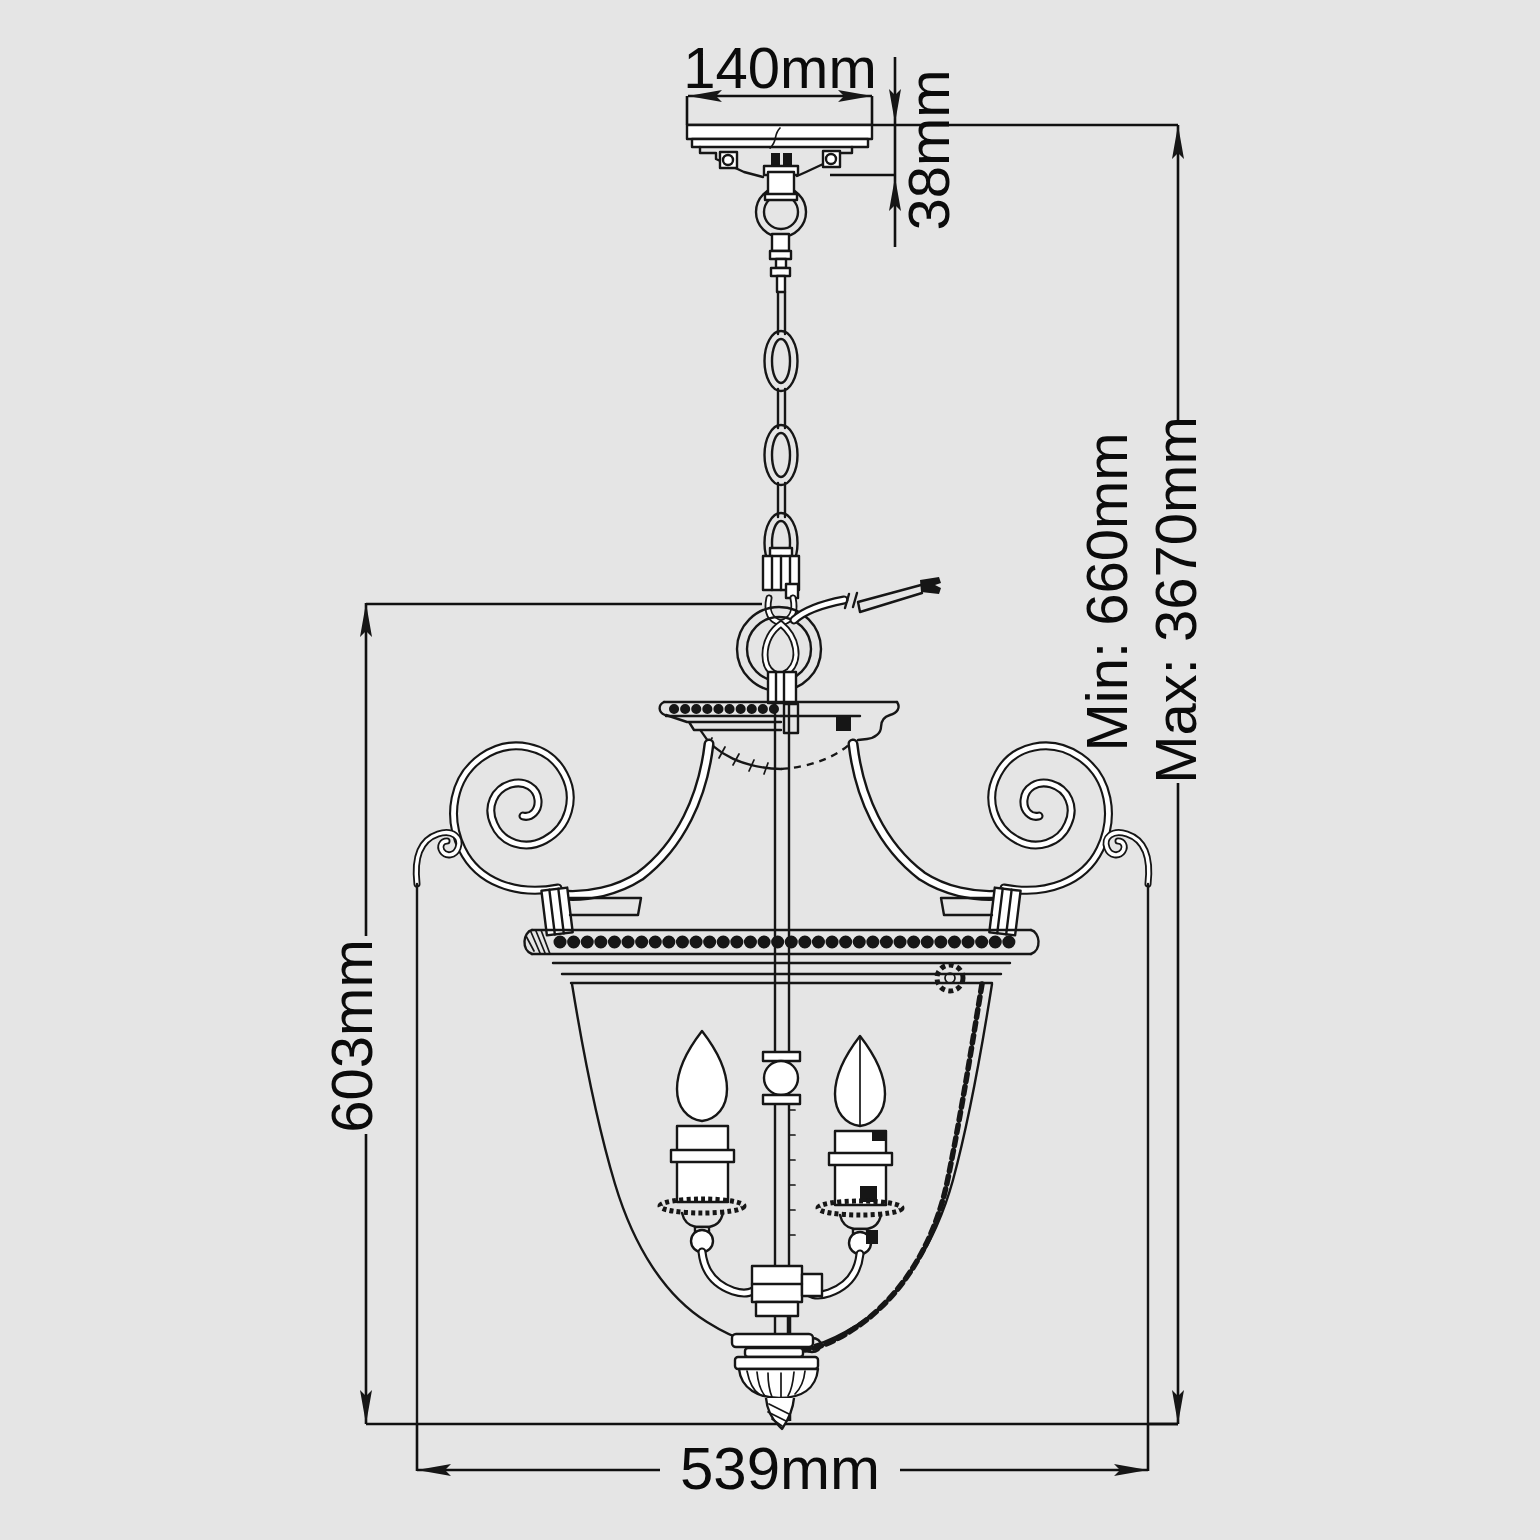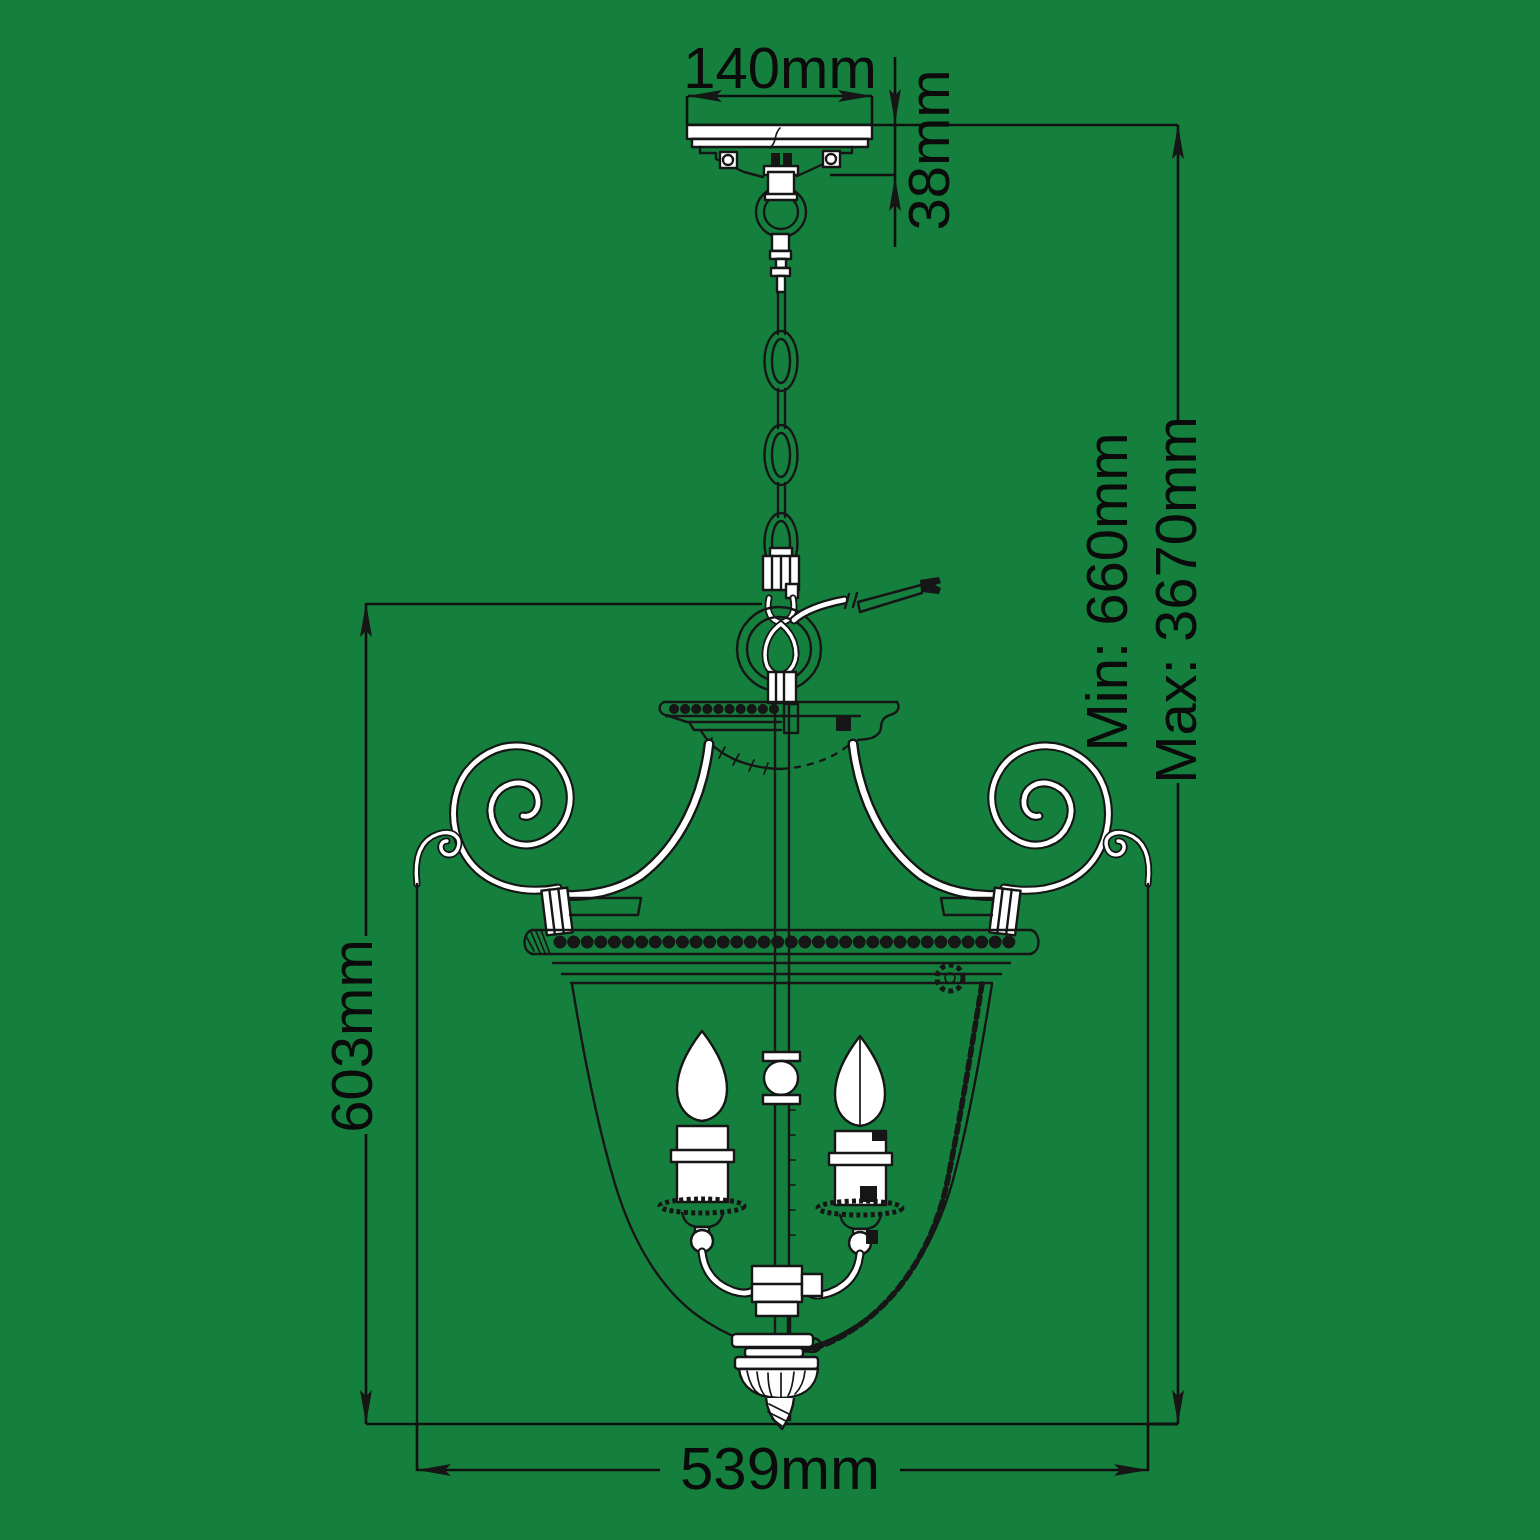--- a/index.html
+++ b/index.html
@@ -1,16 +1,16 @@
 <!DOCTYPE html>
 <html><head>
 <meta charset="utf-8">
 <style>
   html,body{margin:0;padding:0;background:#fff;}
-  .stage{position:relative;width:1540px;height:1540px;background:#15803d;overflow:hidden;}
+  .stage{position:relative;width:1540px;height:1540px;background:#e5e5e5;overflow:hidden;}
   svg{display:block;}
   
   .ln{stroke:#161616;stroke-width:2.4;fill:none;stroke-linecap:round;stroke-linejoin:round;}
   .lnthin{stroke:#161616;stroke-width:1.7;fill:none;stroke-linecap:round;}
   .wfill{fill:#ffffff;stroke:#161616;stroke-width:2.4;stroke-linejoin:round;}
   .blk{fill:#161616;stroke:none;}
   
   .dl10{stroke:#161616;stroke-width:11;fill:none;stroke-linecap:round;stroke-linejoin:round;}
   .dlw6{stroke:#ffffff;stroke-width:6.2;fill:none;stroke-linecap:round;stroke-linejoin:round;}
   .dl8{stroke:#161616;stroke-width:9;fill:none;stroke-linecap:round;stroke-linejoin:round;}

